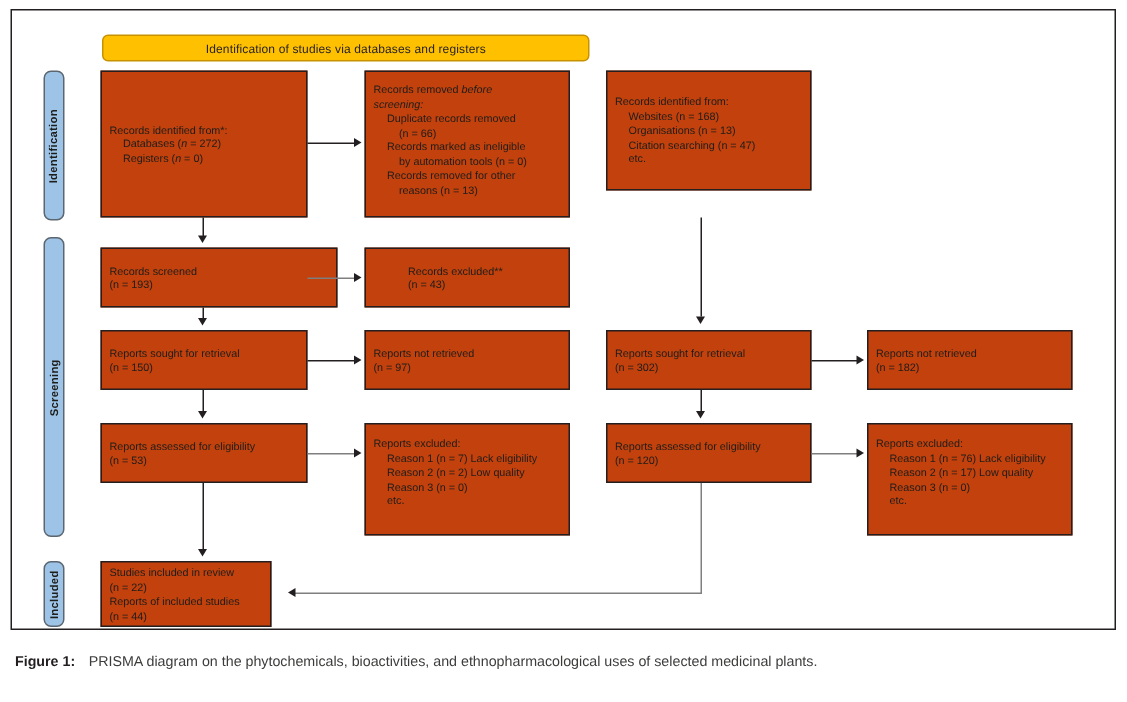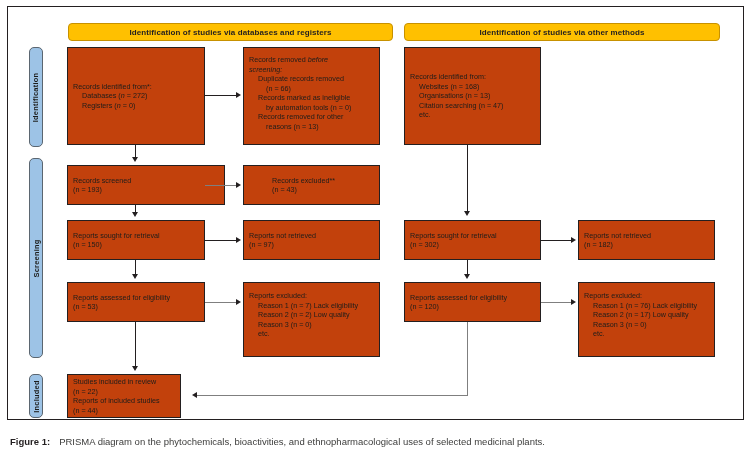--- a/index.html
+++ b/index.html
@@ -5,21 +5,21 @@
   html,body{margin:0;padding:0;background:#ffffff;}
   body{font-family:"Liberation Sans", sans-serif;}
   #page{position:relative;width:751px;height:468px;overflow:hidden;background:#ffffff;}
 
   
   .figure-frame{position:absolute;left:7px;top:6px;width:737px;height:414px;
     border:1.5px solid #231f20;background:#ffffff;box-sizing:border-box;}
 
   
   .hdr{position:absolute;background:#ffc000;border:1px solid #c79100;border-radius:4px;
-    box-sizing:border-box;color:#231f20;font-size:8px;font-weight:bold;
+    box-sizing:border-box;color:#231f20;font-size:8px;font-weight:normal;
     display:flex;align-items:center;justify-content:center;text-align:left;letter-spacing:.1px;}
 
   
   .stage{position:absolute;background:#9dc3e6;border:1px solid #5b6670;border-radius:5px;
     box-sizing:border-box;display:flex;align-items:center;justify-content:center;}
   .stage span{transform:rotate(-90deg);white-space:nowrap;font-size:7.5px;font-weight:bold;
     color:#1d1d1b;letter-spacing:.2px;}
 
   
   .box{position:absolute;background:#c2410c;border:1.2px solid #231f20;box-sizing:border-box;
@@ -47,21 +47,20 @@
   .caption .txt{font-weight:normal;}
 </style>
 </head>
 <body>
 
 <div id="page">
 
   <div class="figure-frame"></div>
 
   <div class="hdr" style="left:68px;top:23px;width:325px;height:18px;">Identification of studies via databases and registers</div>
-  <div class="hdr" style="left:404px;top:23px;width:316px;height:18px;">Identification of studies via other methods</div>
 
   <div class="stage" style="left:29px;top:47px;width:14px;height:100px;">
     <span>Identification</span>
   </div>
   <div class="stage" style="left:29px;top:158px;width:14px;height:200px;">
     <span>Screening</span>
   </div>
   <div class="stage" style="left:29px;top:374px;width:14px;height:44px;">
     <span>Included</span>
   </div>
@@ -116,21 +115,21 @@
     <div class="ln ind">etc.</div>
   </div>
 
   <div class="box" style="left:67px;top:374px;width:114px;height:44px;">
     <div class="ln">Studies included in review</div>
     <div class="ln">(n = 22)</div>
     <div class="ln">Reports of included studies</div>
     <div class="ln">(n = 44)</div>
   </div>
 
-  <div class="box" style="left:404px;top:47px;width:137px;height:98px;">
+  <div class="box" style="left:404px;top:47px;width:137px;height:80px;">
     <div class="ln">Records identified from:</div>
     <div class="ln ind">Websites (n = 168)</div>
     <div class="ln ind">Organisations (n = 13)</div>
     <div class="ln ind">Citation searching (n = 47)</div>
     <div class="ln ind">etc.</div>
   </div>
 
   <div class="box" style="left:404px;top:220px;width:137px;height:40px;">
     <div class="ln">Reports sought for retrieval</div>
     <div class="ln">(n = 302)</div>

